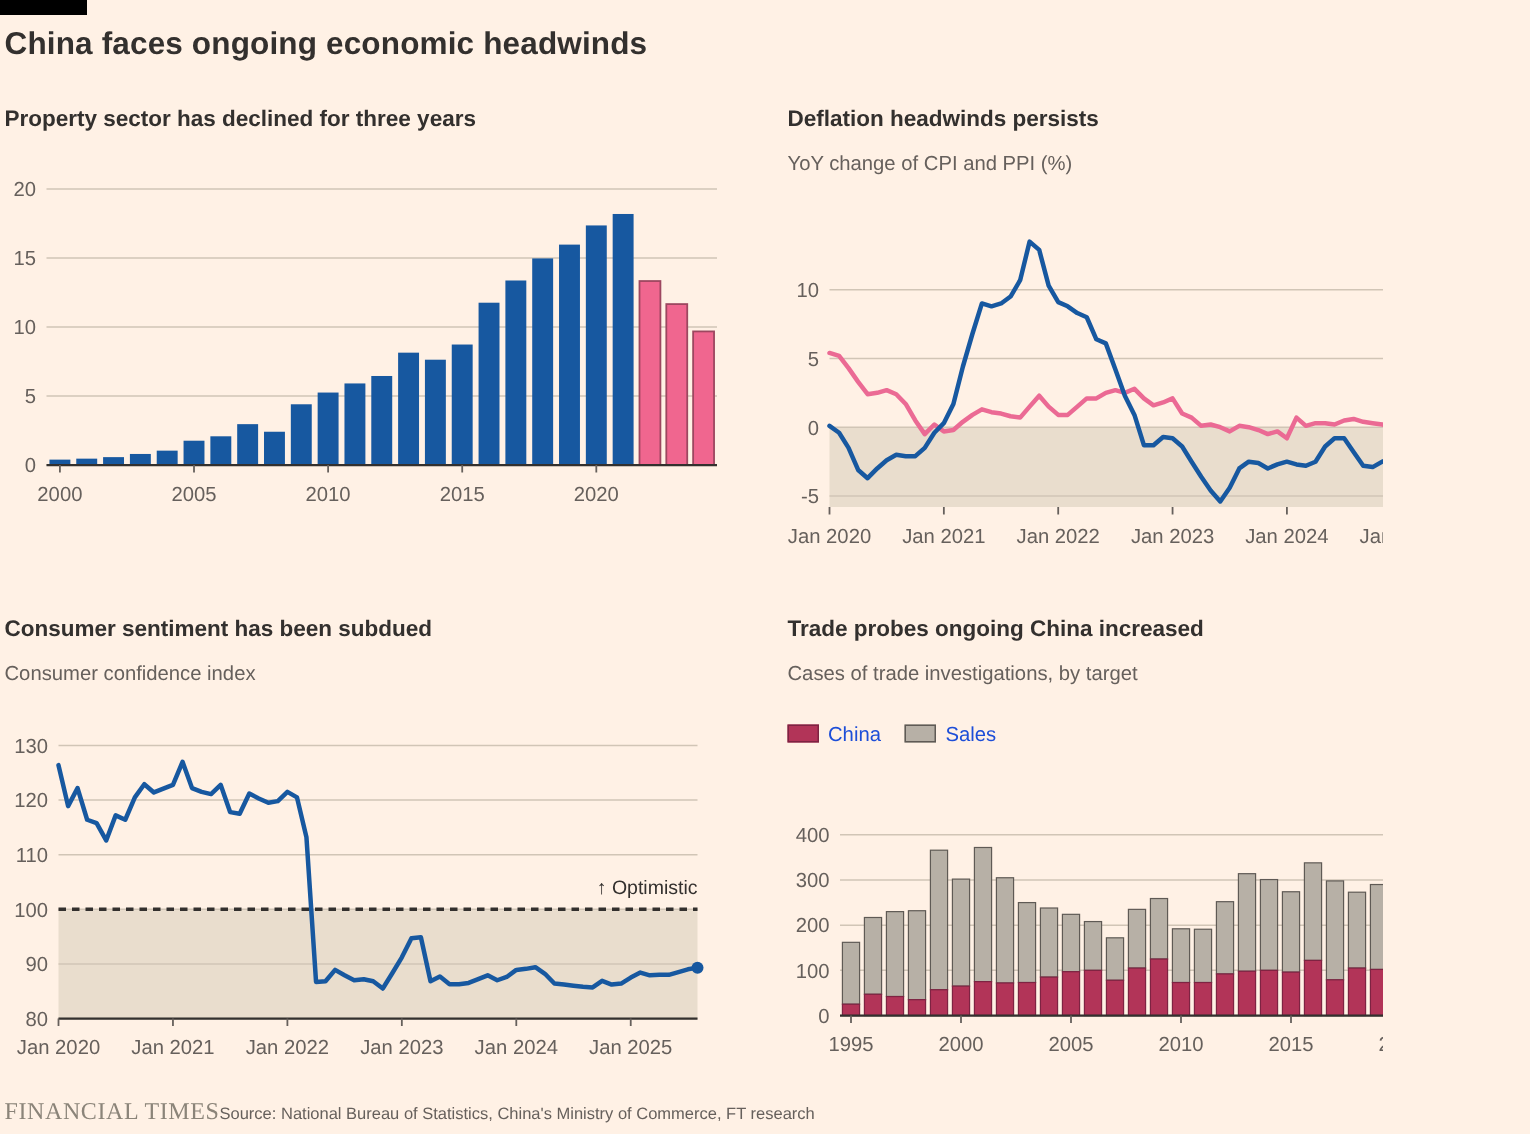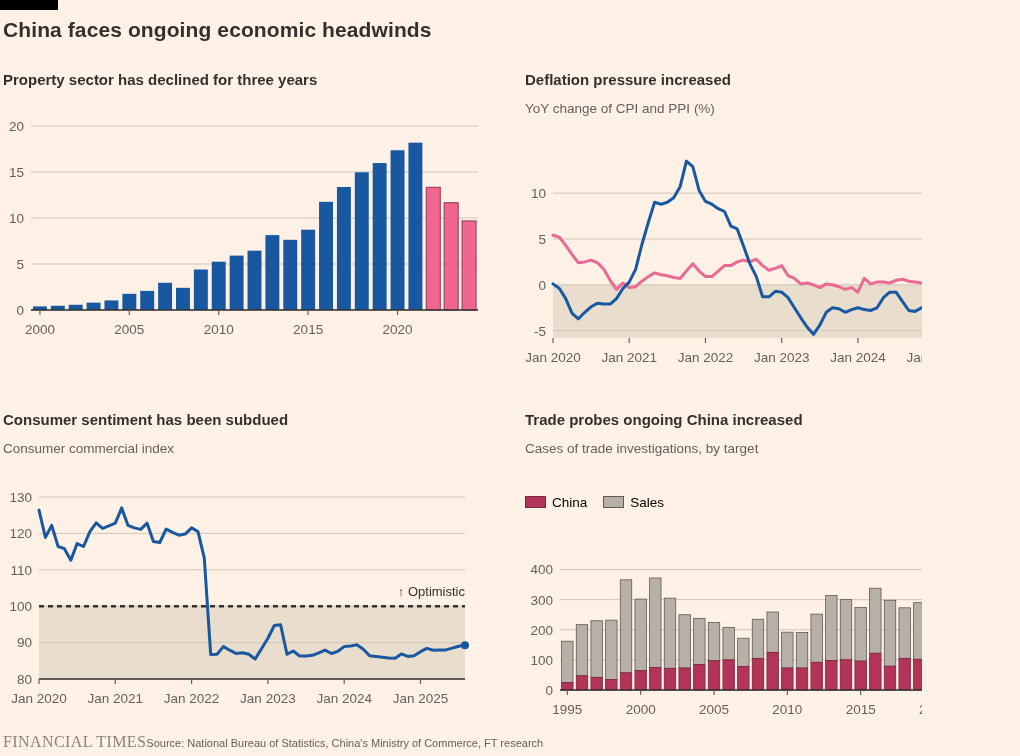--- a/index.html
+++ b/index.html
@@ -13,21 +13,21 @@
   .cell.left{padding-left:3px;}
   .cell.right{padding-left:15px;}
   .cell.r2{padding-top:10px;}
   .cell h2{margin:0;font-size:15px;font-weight:bold;color:#33302E;line-height:20px;}
   .cell .sub{margin:10px 0 0;font-size:13.5px;color:#66605C;line-height:18px;}
   .cell svg{display:block;overflow:visible;}
   .c1 svg{margin-top:28px;}
   .c2 svg{margin-top:33px;}
   .c3 svg{margin-top:33px;}
   .c4 svg{margin-top:36px;}
-  .legend{display:flex;align-items:center;margin-top:37px;height:14px;font-size:13.5px;color:#000000;}
+  .legend{display:flex;align-items:center;margin-top:24px;height:14px;font-size:13.5px;color:#1d4ed8;}
   .legend .sw{display:inline-block;width:21px;height:12px;margin-right:6px;box-sizing:border-box;}
   .legend .lab{margin-right:16px;}
   footer{position:absolute;left:3px;right:4px;bottom:5px;display:flex;align-items:baseline;}
   .brand{font-family:"Liberation Serif",serif;font-size:16px;letter-spacing:.4px;color:#8B8479;}
   .source{font-size:11px;color:#66605C;}
   svg text{font-family:"Liberation Sans",sans-serif;}
 </style>
 </head>
 <body>
 
@@ -85,21 +85,21 @@
           <line x1="215.73999999999998" x2="215.73999999999998" y1="192" y2="197" stroke="#66605C" stroke-width="1.2"></line>
           <text x="215.73999999999998" y="211" dy="0.36em" text-anchor="middle" fill="#66605C" font-size="13.5">2010</text>
           <line x1="305.14" x2="305.14" y1="192" y2="197" stroke="#66605C" stroke-width="1.2"></line>
           <text x="305.14" y="211" dy="0.36em" text-anchor="middle" fill="#66605C" font-size="13.5">2015</text>
           <line x1="394.53999999999996" x2="394.53999999999996" y1="192" y2="197" stroke="#66605C" stroke-width="1.2"></line>
           <text x="394.53999999999996" y="211" dy="0.36em" text-anchor="middle" fill="#66605C" font-size="13.5">2020</text>
         </svg>
     </section>
 
     <section class="cell right c2">
-      <h2>Deflation pressure increased</h2>
+      <h2>Deflation headwinds persists</h2>
       <p class="sub">YoY change of CPI and PPI (%)</p>
       <svg width="495" height="212" viewBox="0 0 495 212">
           <rect x="28" y="133.83333333333334" width="432" height="53.16666666666666" fill="#E9DDCD"></rect>
           <line x1="28" x2="460" y1="179.66666666666666" y2="179.66666666666666" stroke="#D1C5B6" stroke-width="1"></line>
           <text x="21" y="179.66666666666666" dy="0.36em" text-anchor="end" fill="#66605C" font-size="13.5">-5</text>
           <line x1="28" x2="460" y1="133.83333333333334" y2="133.83333333333334" stroke="#D1C5B6" stroke-width="1"></line>
           <text x="21" y="133.83333333333334" dy="0.36em" text-anchor="end" fill="#66605C" font-size="13.5">0</text>
           <line x1="28" x2="460" y1="87.99999999999997" y2="87.99999999999997" stroke="#D1C5B6" stroke-width="1"></line>
           <text x="21" y="87.99999999999997" dy="0.36em" text-anchor="end" fill="#66605C" font-size="13.5">5</text>
           <line x1="28" x2="460" y1="42.16666666666663" y2="42.16666666666663" stroke="#D1C5B6" stroke-width="1"></line>
@@ -120,21 +120,21 @@
           <text x="256.7058823529412" y="206" dy="0.36em" text-anchor="middle" fill="#66605C" font-size="13.5">Jan 2023</text>
           <line x1="332.94117647058823" x2="332.94117647058823" y1="187" y2="192" stroke="#66605C" stroke-width="1.2"></line>
           <text x="332.94117647058823" y="206" dy="0.36em" text-anchor="middle" fill="#66605C" font-size="13.5">Jan 2024</text>
           <line x1="409.1764705882353" x2="409.1764705882353" y1="187" y2="192" stroke="#66605C" stroke-width="1.2"></line>
           <text x="409.1764705882353" y="206" dy="0.36em" text-anchor="middle" fill="#66605C" font-size="13.5">Jan 2025</text>
         </svg>
     </section>
 
     <section class="cell left r2 c3">
       <h2>Consumer sentiment has been subdued</h2>
-      <p class="sub">Consumer commercial index</p>
+      <p class="sub">Consumer confidence index</p>
       <svg width="478" height="216" viewBox="0 0 478 216">
           <rect x="36" y="115.2" width="426" height="72.8" fill="#E9DDCD"></rect>
           <line x1="36" x2="462" y1="188" y2="188" stroke="#D1C5B6" stroke-width="1"></line>
           <text x="29" y="188" dy="0.36em" text-anchor="end" fill="#66605C" font-size="13.5">80</text>
           <line x1="36" x2="462" y1="151.6" y2="151.6" stroke="#D1C5B6" stroke-width="1"></line>
           <text x="29" y="151.6" dy="0.36em" text-anchor="end" fill="#66605C" font-size="13.5">90</text>
           <line x1="36" x2="462" y1="115.2" y2="115.2" stroke="#D1C5B6" stroke-width="1"></line>
           <text x="29" y="115.2" dy="0.36em" text-anchor="end" fill="#66605C" font-size="13.5">100</text>
           <line x1="36" x2="462" y1="78.8" y2="78.8" stroke="#D1C5B6" stroke-width="1"></line>
           <text x="29" y="78.8" dy="0.36em" text-anchor="end" fill="#66605C" font-size="13.5">110</text>

